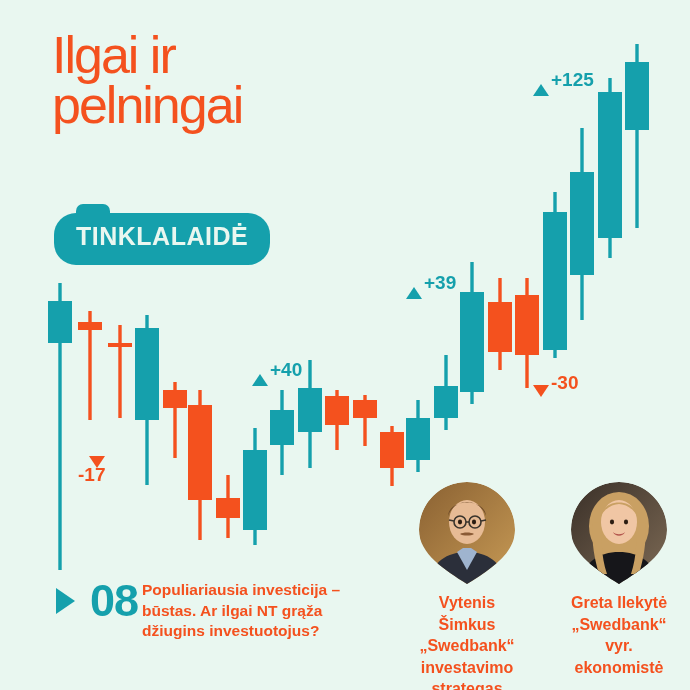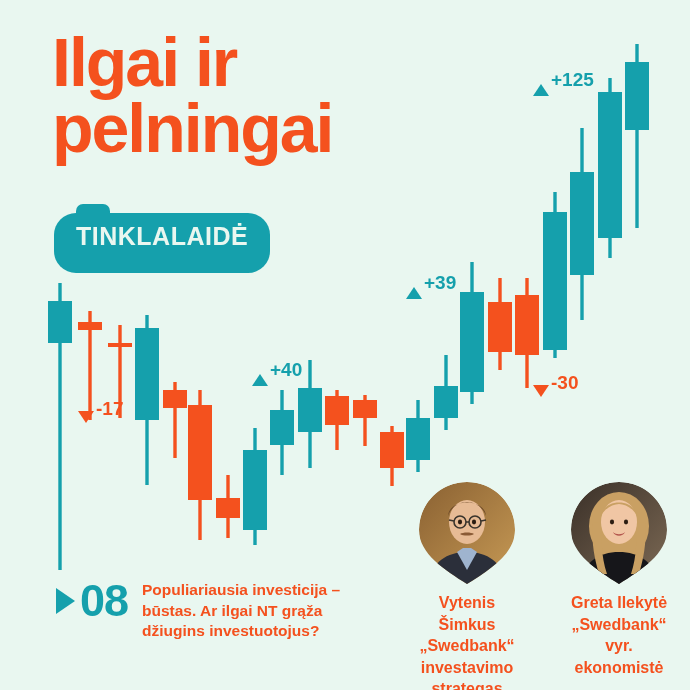--- a/index.html
+++ b/index.html
@@ -13,40 +13,40 @@
   #stage{position:absolute;inset:0;width:690px;height:690px;}
 
   
   #chart-layer{position:absolute;left:0;top:0;width:690px;height:690px;}
   #chart-svg{display:block;width:690px;height:690px;}
 
   
   .headline{
     position:absolute;
     left:52px; top:30px;
-    font-weight:bold;
-    font-size:68px;
+    font-weight:normal;
+    font-size:52px;
     line-height:0.97;
     letter-spacing:-2px;
     color:#f4511e;
     white-space:pre-line;
     z-index:6;
   }
 
   
   .badge-wrap{
     position:absolute;
     left:54px; top:213px;
     z-index:6;
   }
   .badge{
     position:relative;
     background:#15a0ac;
     border-radius:22px;
-    padding:9px 22px 22px 22px;
+    padding:9px 22px 14px 22px;
     display:inline-block;
     text-align:center;
   }
   .badge-tab{
     position:absolute;
     left:22px; top:-9px;
     width:34px; height:14px;
     background:#15a0ac;
     border-radius:7px 7px 0 0;
   }
@@ -78,21 +78,21 @@
   .marker .lbl{
     font-weight:bold;font-size:19px;line-height:1;
     position:relative;top:-9px;
   }
   .marker.up .lbl{color:#15a0ac;margin-top:17px;}
   .marker.down .lbl{color:#f4511e;}
 
   
   .episode{
     position:absolute;left:56px;top:578px;
-    display:flex;align-items:center;gap:5px;z-index:6;
+    display:flex;align-items:center;gap:15px;z-index:6;
   }
   .play-tri{
     width:0;height:0;
     border-top:13px solid transparent;
     border-bottom:13px solid transparent;
     border-left:19px solid #15a0ac;
   }
   .ep-num{
     color:#15a0ac;font-weight:bold;font-size:45px;line-height:1;
     letter-spacing:-1px;
@@ -225,21 +225,21 @@
 pelningai</div>
 
   <div class="badge-wrap">
     <div class="badge">
       <span class="badge-tab"></span>
       <span class="badge-txt">TINKLALAIDĖ</span>
     </div>
   </div>
 
   <div id="markers">
-      <div class="marker down" style="left: 78px; top: 408px;">
+      <div class="marker down" style="left: 78px; top: 456px; flex-direction: column;">
         <span class="tri"></span>
         <span class="lbl">-17</span>
       </div>
       <div class="marker up" style="left: 252px; top: 352px;">
         <span class="tri"></span>
         <span class="lbl">+40</span>
       </div>
       <div class="marker up" style="left: 406px; top: 265px;">
         <span class="tri"></span>
         <span class="lbl">+39</span>

